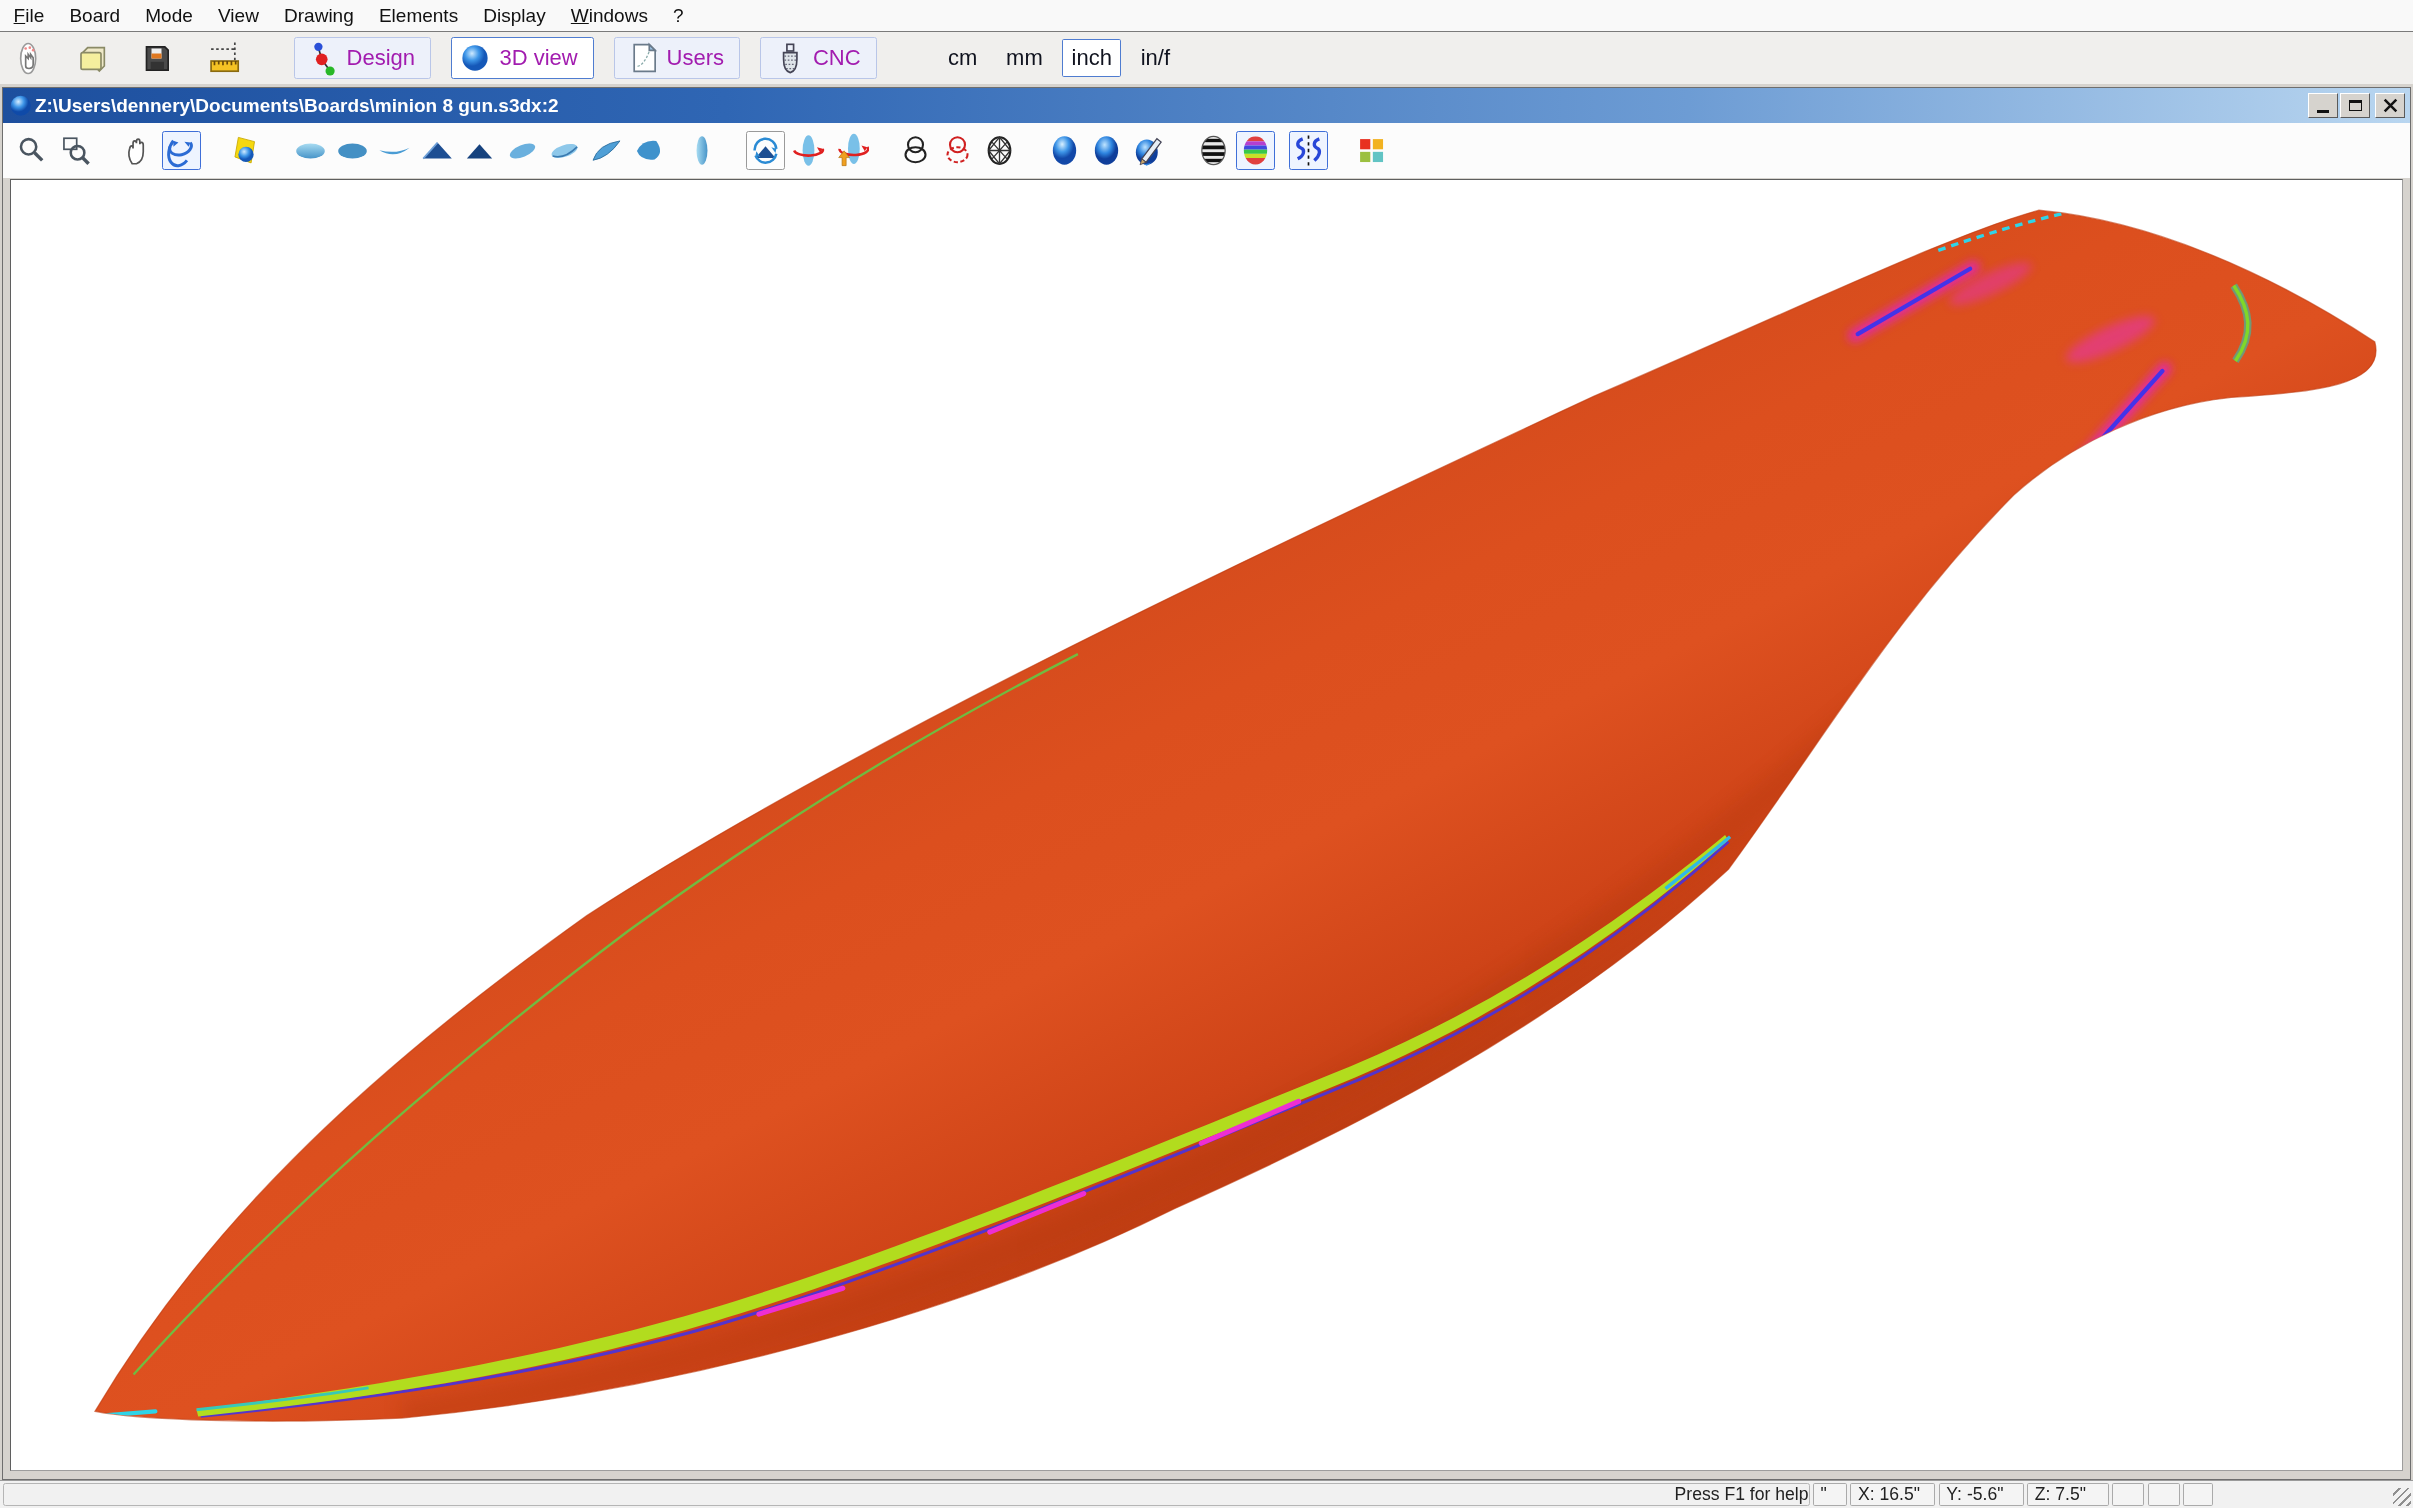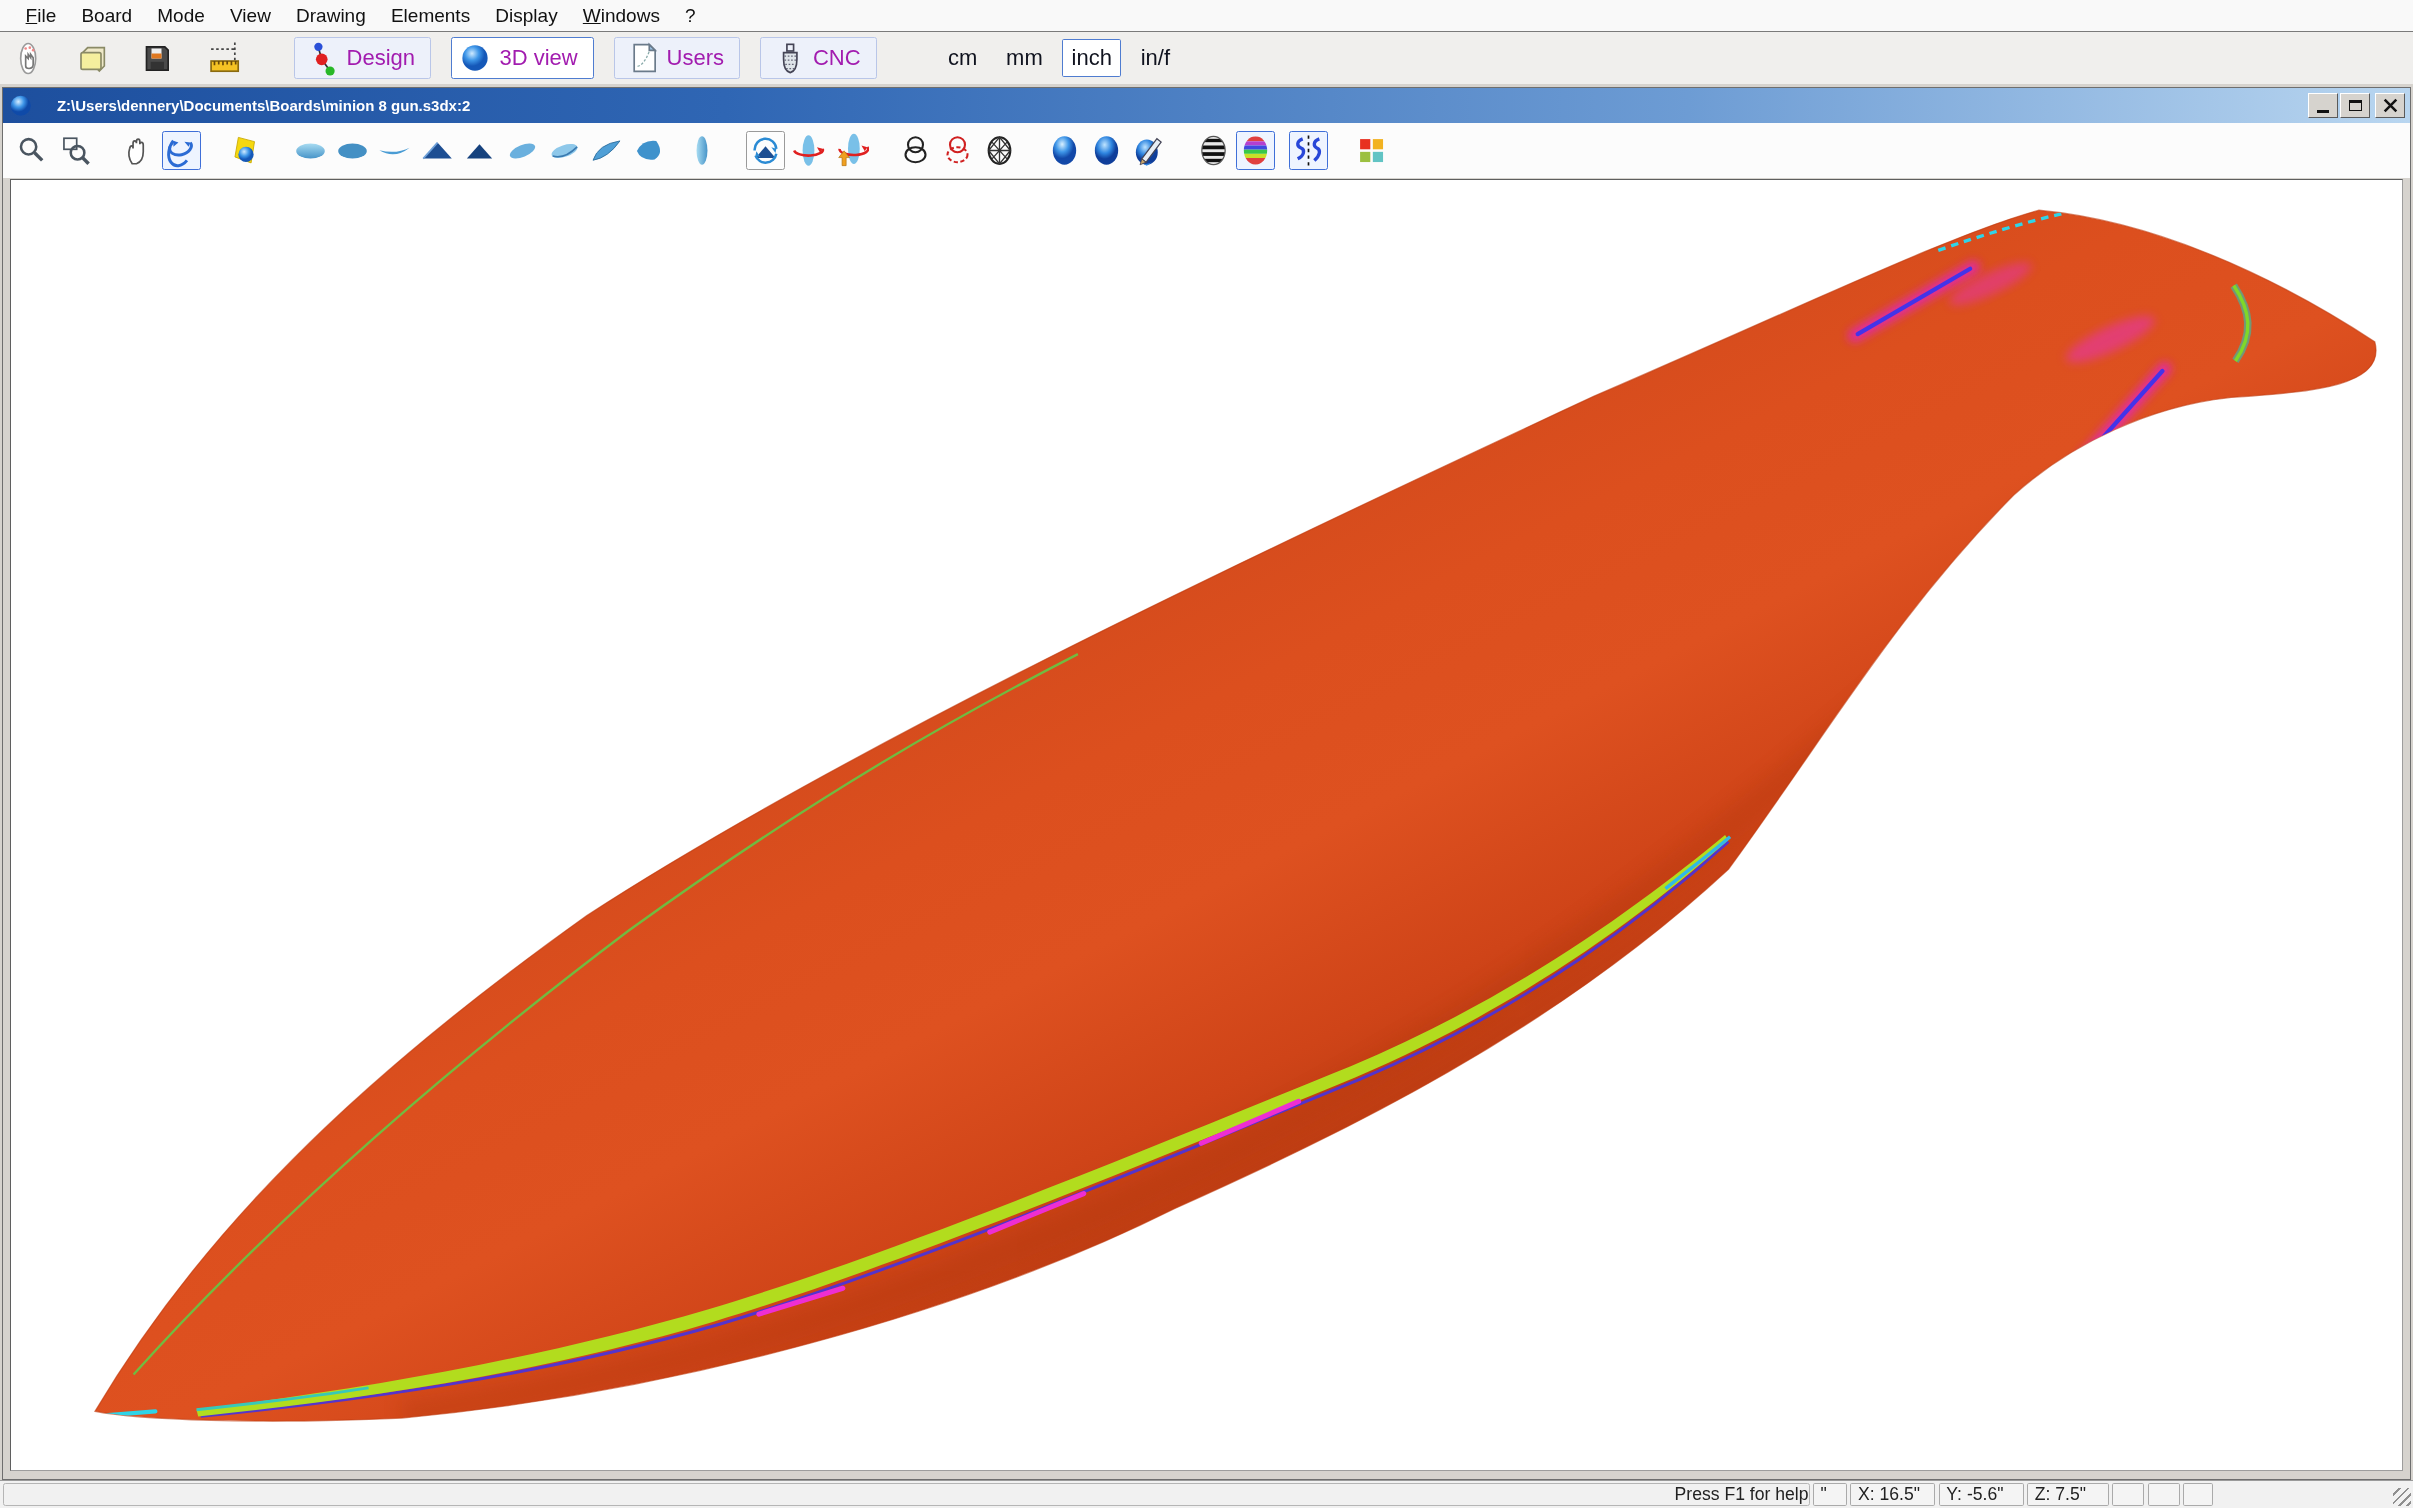--- a/index.html
+++ b/index.html
@@ -1,40 +1,40 @@
 <!DOCTYPE html>
 <html style="font-size:13.4px"><head>
 <meta charset="utf-8">
 <style>
   * { margin:0; padding:0; box-sizing:border-box; }
   html,body { width:2413px; height:1508px; overflow:hidden;
     font-family:"Liberation Sans", sans-serif; background:#d6d3ce; }
 
   
   .menubar { height:32px; background:#f9f9f9; border-bottom:1.7px solid #7a7a7a;
-    display:flex; align-items:center; padding-left:13px; }
+    display:flex; align-items:center; padding-left:1px; }
   .menu-item { font-size:19px; color:#111; padding:0 12.6px; cursor:default; }
   .menu-item u { text-decoration:underline; }
 
   
   .toolbar-main { height:52px; background:#f0efed; display:flex; align-items:center; }
   .tb-icon { width:39px; height:39px; display:flex; align-items:center; justify-content:center; }
   .mode-btn { height:42px; display:flex; align-items:center; gap:8.4px;
     background:#edf1fa; border:0.8px solid #b9c6e8; border-radius:2.5px;
     padding:0 15px; margin-right:20px; font-size:22px; color:#a21caf; }
   .mode-btn.selected { background:#ffffff; border:1.7px solid #4f7cd0;padding-left:7px; }
   .unit { font-size:22px; color:#10131f; padding:5px 8.4px; margin:0 5px; border:1.7px solid transparent; }
   .unit.selected { background:#fff; border:1.7px solid #4f7cd0; border-radius:1.7px; }
 
   
   .mdi { position:absolute; left:1.7px; right:1.7px; top:87px; bottom:28.5px;
     background:#d6d3ce; border:0.8px solid #6e6e6e; }
   .titlebar { height:35px; background:linear-gradient(90deg,#1d4f9e 0%,#2f66b4 30%,#6d9cd4 70%,#b9d6f0 100%);
     display:flex; align-items:center; padding:0 5px 0 6.7px; }
-  .title-text { color:#fff; font-weight:bold; font-size:15px; margin-left:24px; flex:1;
+  .title-text { color:#fff; font-weight:bold; font-size:19px; margin-left:2px; flex:1;
     white-space:nowrap; overflow:hidden; }
   .win-btn { width:30px; height:25px; background:#d6d3ce; border:1.7px solid;
     border-color:#ffffff #5a5a5a #5a5a5a #ffffff; margin-left:2.5px;
     display:flex; align-items:center; justify-content:center; }
   .glyph-min { width:11.7px; height:3.4px; background:#111; margin-top:11.7px; }
   .glyph-max { width:13.4px; height:11.7px; border:1.7px solid #111; border-top-width:3.4px; }
 
   
   .viewtoolbar { height:55px; background:#fcfcfc; display:flex; align-items:center; padding-left:8.4px; }
   .vt-icon { width:39px; height:39px; display:flex; align-items:center; justify-content:center;

